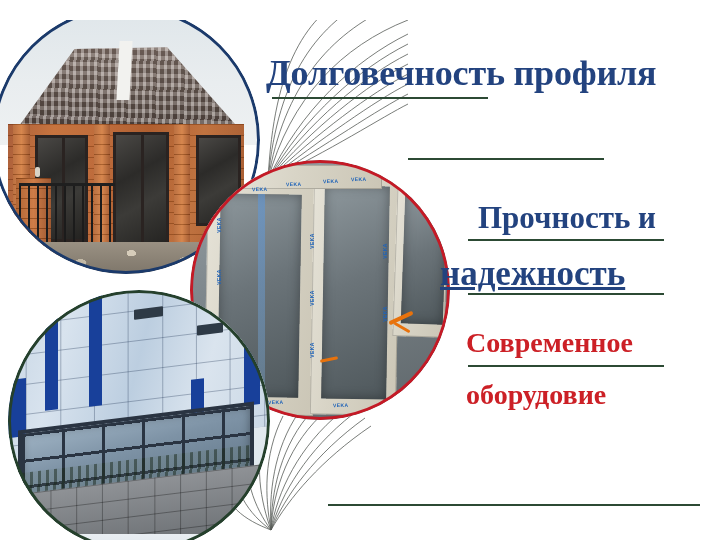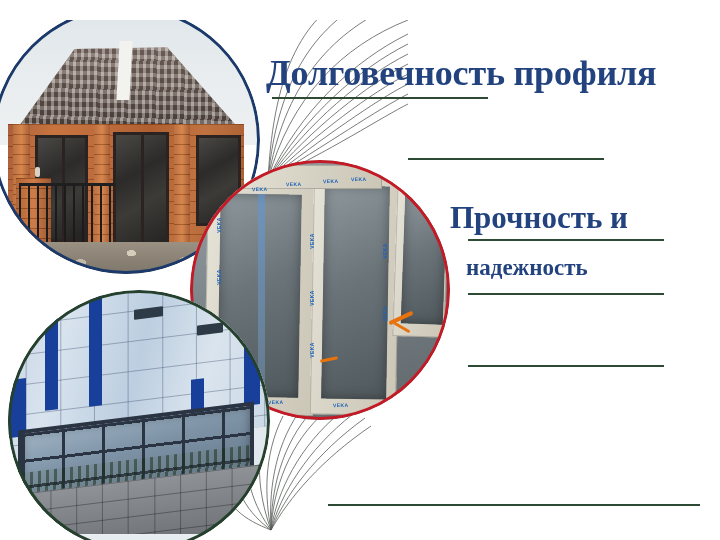--- a/index.html
+++ b/index.html
@@ -105,23 +105,23 @@
   
   .line{position:absolute;white-space:nowrap;font-weight:bold;line-height:1;}
   .blue{color:#23437f;}
   .red{color:#cc2026;}
   .uline{position:absolute;height:2px;background:#2c4a34;}
 
   #t1{left:266px;top:35px;font-size:36px;letter-spacing:-.2px;}
   #u1{left:272px;top:77px;width:216px;}
   #t2{left:404px;top:99px;font-size:33px;}
   #u2{left:408px;top:138px;width:196px;}
-  #t3{left:450px;top:182px;font-size:31px;}
+  #t3{left:478px;top:182px;font-size:31px;}
   #u3{left:468px;top:219px;width:196px;}
-  #t4{left:466px;top:236px;font-size:23px;}
+  #t4{left:440px;top:236px;font-size:35px;text-decoration:underline;}
   #u4{left:468px;top:273px;width:196px;}
   #t5{left:466px;top:309px;font-size:28px;}
   #u5{left:468px;top:345px;width:196px;}
   #t6{left:466px;top:361px;font-size:28px;}
   #t7{left:320px;top:441px;font-size:36px;}
   #u7{left:328px;top:484px;width:372px;}
 
   
   #avito{position:absolute;left:617px;top:503px;display:flex;align-items:center;gap:3px;opacity:.92;}
   #avito .dots{position:relative;width:20px;height:16px;}
@@ -251,22 +251,24 @@
   <div class="uline" id="u1"></div>
 
   <div class="uline" id="u2"></div>
 
   <div class="line blue" id="t3">Прочность и</div>
   <div class="uline" id="u3"></div>
 
   <div class="line blue" id="t4">надежность</div>
   <div class="uline" id="u4"></div>
 
+  <div class="line red" id="t5">Современное</div>
   <div class="uline" id="u5"></div>
 
+  <div class="line red" id="t6">оборудовие</div>
 
   <div class="uline" id="u7"></div>
 
   <div id="avito">
     <span class="dots">
       <i class="d1"></i>
         <i class="d2"></i>
         <i class="d3"></i>
     </span>
     <span class="wordmark">Avito</span>

